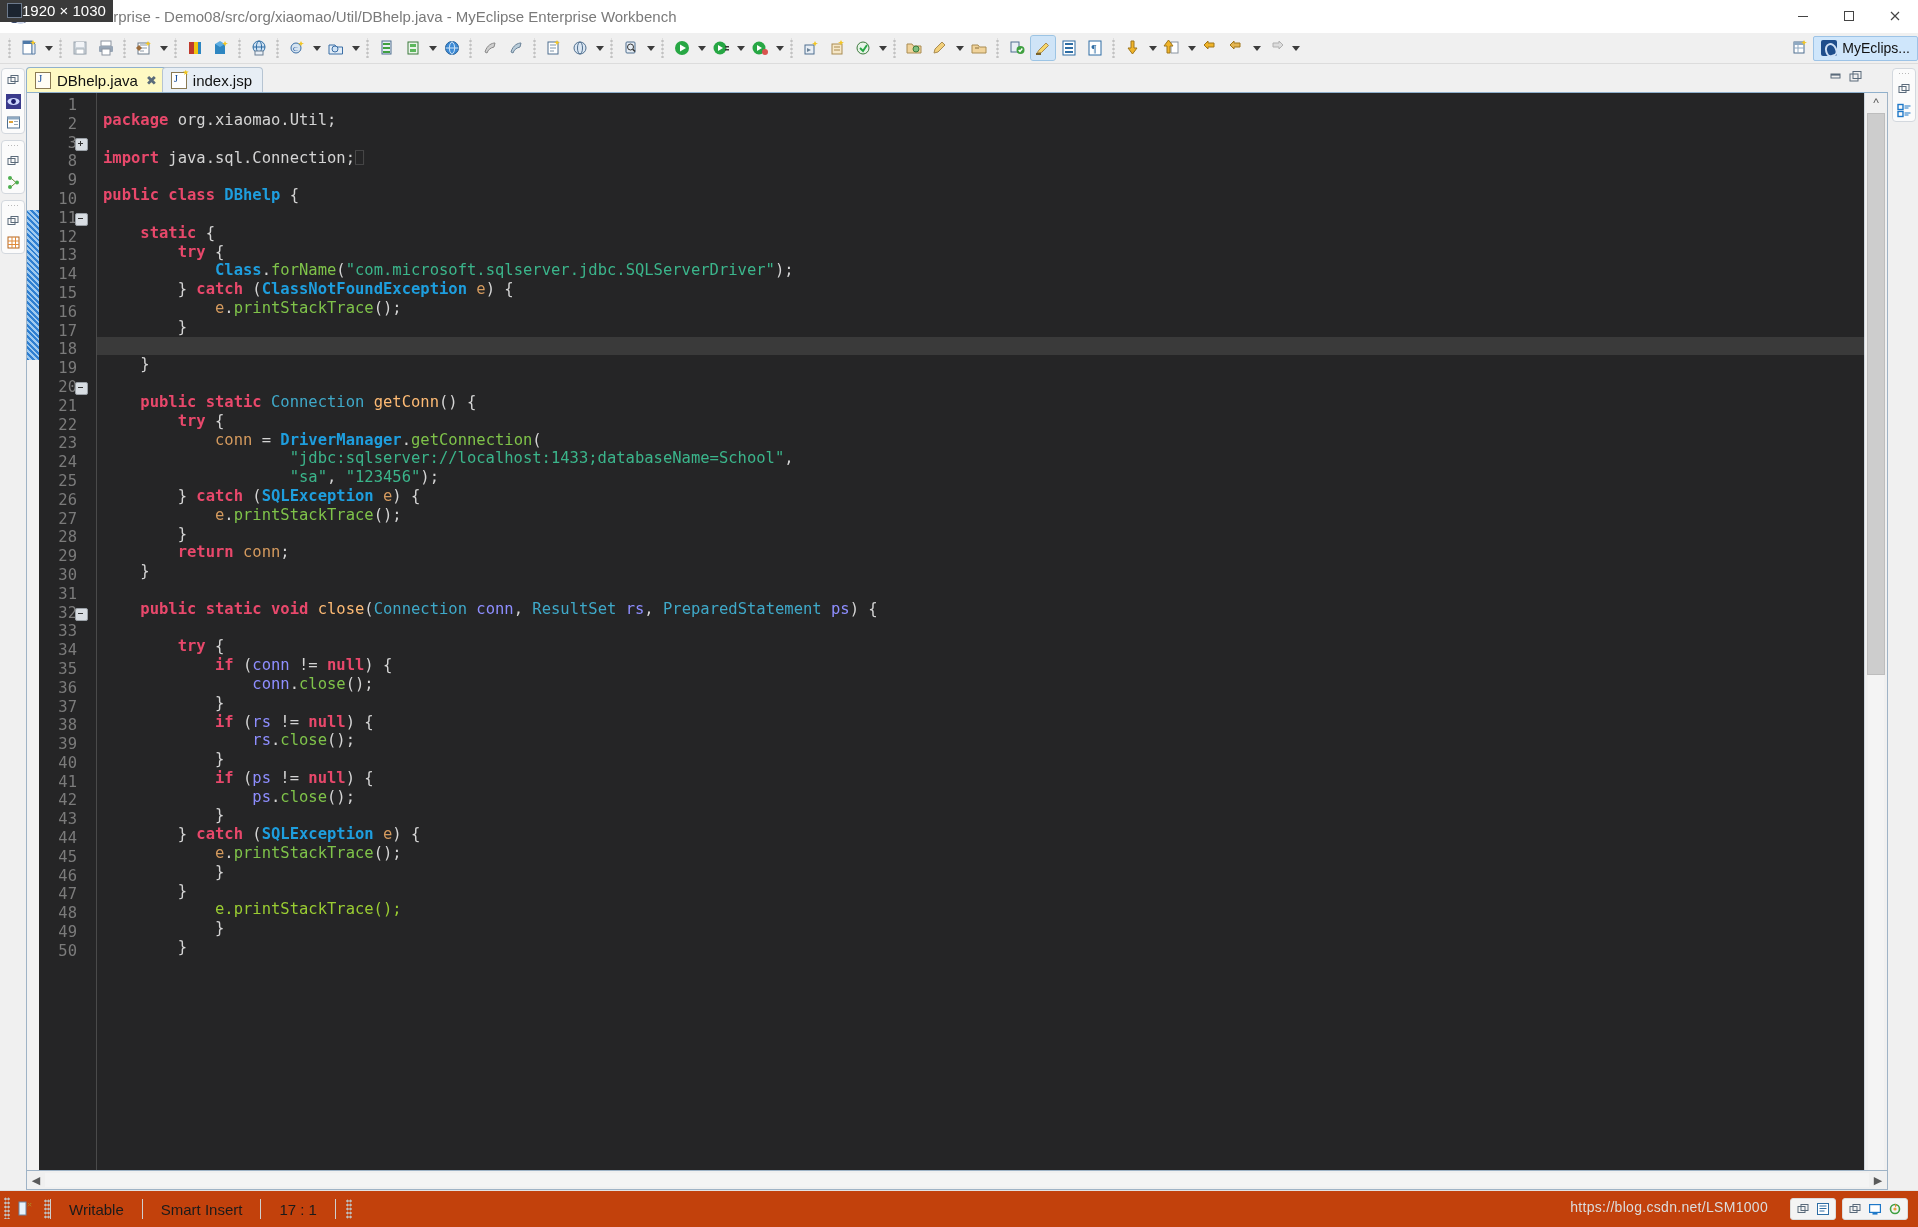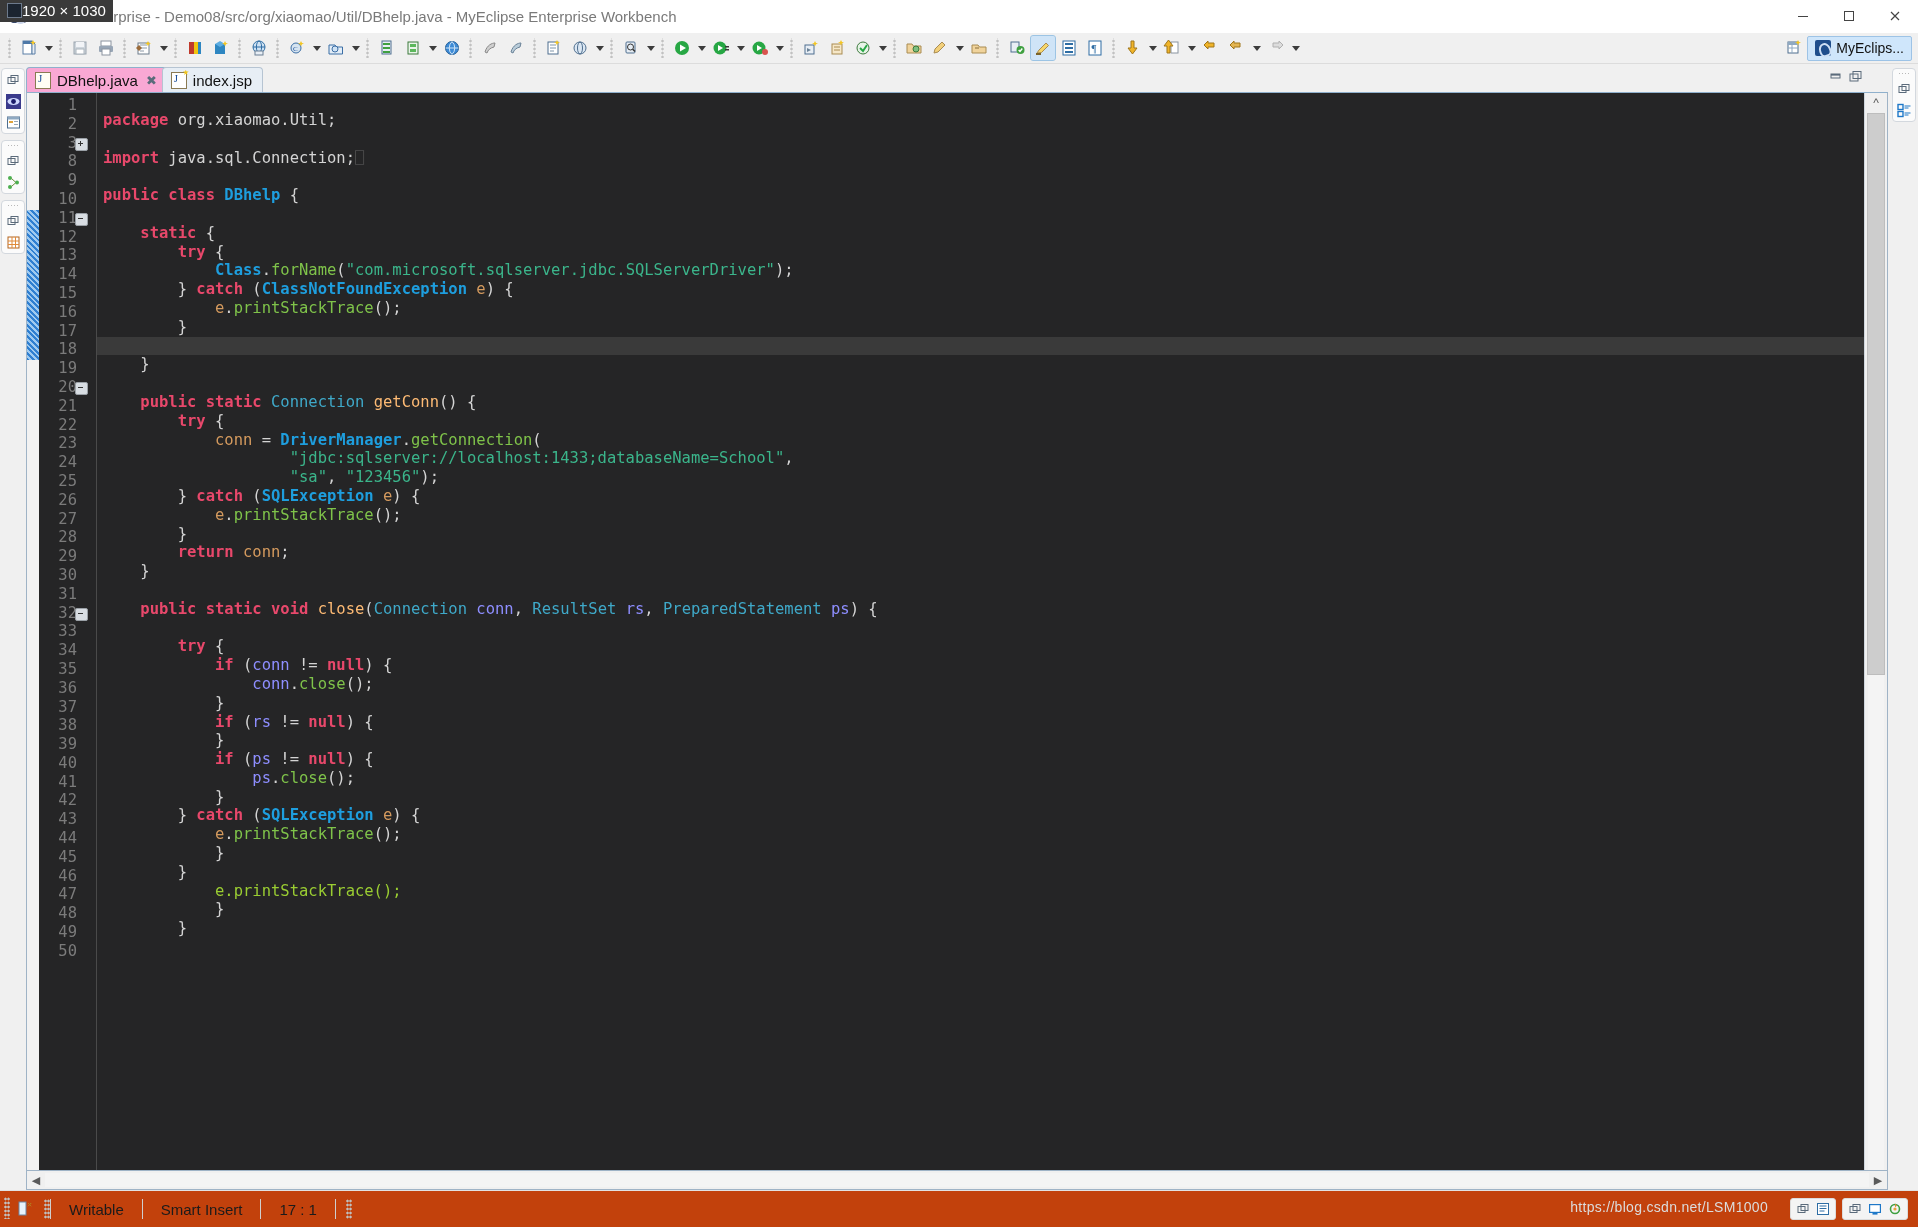--- a/index.html
+++ b/index.html
@@ -41,21 +41,21 @@
     height:30px;flex:0 0 30px;background:#f0f0f0;display:flex;align-items:center;
     border-bottom:1px solid #dcdcdc;padding-left:4px;position:relative;
   }
   .tb-grip{width:8px;height:20px;margin:0 2px;flex:0 0 auto;
     background-image:radial-gradient(#bcbcbc 1px, transparent 1.2px);
     background-size:3px 4px;background-position:2px 1px;background-repeat:repeat-y;opacity:.9;}
   .tb-btn{width:24px;height:24px;margin:0 1px;display:flex;align-items:center;justify-content:center;flex:0 0 auto;border-radius:2px;}
   .tb-btn.sel{background:#cfe4f7;outline:1px solid #9cc4e4;}
   .tb-arrow{width:13px;height:24px;display:flex;align-items:center;justify-content:center;flex:0 0 auto;}
   .tb-arrow i{border-left:4px solid transparent;border-right:4px solid transparent;border-top:5px solid #3c3c3c;display:block;}
-  .tb-right{margin-left:auto;display:flex;align-items:center;padding-right:6px;}
+  .tb-right{margin-left:auto;display:flex;align-items:center;}
   .persp-btn{
     display:flex;align-items:center;gap:5px;height:23px;padding:0 7px;background:#cfe6fb;
     border:1px solid #9dc3e6;border-radius:2px;font-size:14px;color:#111;white-space:nowrap;
   }
   .persp-ico{width:16px;height:16px;background:#1f4e8c;border-radius:2px;display:inline-block;position:relative;}
   .persp-ico:after{content:"";position:absolute;left:4px;top:3px;width:8px;height:10px;border:2px solid #cfe0f5;border-radius:50% 50% 40% 40%;transform:rotate(-20deg);}
 
   
   .bodyrow{flex:1 1 auto;display:flex;min-height:0;background:#f0f0f0;}
 
@@ -67,21 +67,21 @@
 
   
   .editorcol{flex:1 1 auto;display:flex;flex-direction:column;min-width:0;padding:2px 0 0 0;}
 
   
   .tabrow{height:26px;flex:0 0 26px;display:flex;align-items:flex-end;position:relative;}
   .tab{
     height:24px;display:flex;align-items:center;gap:6px;padding:0 10px 0 8px;font-size:15px;color:#111;
     border:1px solid #b6c4d2;border-bottom:none;border-radius:4px 4px 0 0;background:#eef3f8;position:relative;
   }
-  .tab.active{background:#f9a8d4;border-color:#8fb0cc;}
+  .tab.active{background:#fef9c3;border-color:#8fb0cc;}
   .tab.inactive{background:#e7eef5;margin-left:-6px;}
   .tab-close{font-size:13px;color:#5a6b7a;margin-left:2px;}
   .tab-ico{width:14px;height:15px;border:1px solid #8a7a53;background:#fffdf4;position:relative;display:inline-block;}
   .tab-ico:after{content:"J";position:absolute;left:2px;top:-1px;font-size:11px;color:#1b4f9c;font-family:"Liberation Serif",serif;}
   .tab-ico.jsp:after{content:"J";color:#1b4f9c;}
   .tab-ico.jsp{background:#ffffff;}
   .tab-ico .star{position:absolute;right:-3px;top:-3px;width:6px;height:6px;background:#f0c419;clip-path:polygon(50% 0,61% 35%,98% 35%,68% 57%,79% 91%,50% 70%,21% 91%,32% 57%,2% 35%,39% 35%);}
 
   .editor-min{position:absolute;right:26px;top:3px;display:flex;gap:4px;}
   .emin{width:16px;height:16px;display:flex;align-items:center;justify-content:center;}
@@ -668,20 +668,21 @@
               <div class="cline"><span class="pl">        </span><span class="k">return</span><span class="pl"> </span><span class="v">conn</span><span class="pl">;</span></div>
               <div class="cline"><span class="pl">    }</span></div>
               <div class="cline">&nbsp;</div>
               <div class="cline"><span class="pl">    </span><span class="k">public static void </span><span class="mb">close</span><span class="pl">(</span><span class="t">Connection</span><span class="pl"> </span><span class="p">conn</span><span class="pl">, </span><span class="t">ResultSet</span><span class="pl"> </span><span class="p">rs</span><span class="pl">, </span><span class="t">PreparedStatement</span><span class="pl"> </span><span class="p">ps</span><span class="pl">) {</span></div>
               <div class="cline">&nbsp;</div>
               <div class="cline"><span class="pl">        </span><span class="k">try</span><span class="pl"> {</span></div>
               <div class="cline"><span class="pl">            </span><span class="k">if</span><span class="pl"> (</span><span class="p">conn</span><span class="pl"> != </span><span class="k">null</span><span class="pl">) {</span></div>
               <div class="cline"><span class="pl">                </span><span class="p">conn</span><span class="pl">.</span><span class="m">close</span><span class="pl">();</span></div>
               <div class="cline"><span class="pl">            }</span></div>
               <div class="cline"><span class="pl">            </span><span class="k">if</span><span class="pl"> (</span><span class="p">rs</span><span class="pl"> != </span><span class="k">null</span><span class="pl">) {</span></div>
+              <div class="cline"><span class="pl">                </span><span class="p">rs</span><span class="pl">.</span><span class="m">close</span><span class="pl">();</span></div>
               <div class="cline"><span class="pl">            }</span></div>
               <div class="cline"><span class="pl">            </span><span class="k">if</span><span class="pl"> (</span><span class="p">ps</span><span class="pl"> != </span><span class="k">null</span><span class="pl">) {</span></div>
               <div class="cline"><span class="pl">                </span><span class="p">ps</span><span class="pl">.</span><span class="m">close</span><span class="pl">();</span></div>
               <div class="cline"><span class="pl">            }</span></div>
               <div class="cline"><span class="pl">        } </span><span class="k">catch</span><span class="pl"> (</span><span class="tb2">SQLException</span><span class="pl"> </span><span class="v">e</span><span class="pl">) {</span></div>
               <div class="cline"><span class="pl">            </span><span class="v">e</span><span class="pl">.</span><span class="m">printStackTrace</span><span class="pl">();</span></div>
               <div class="cline"><span class="pl">            }</span></div>
               <div class="cline"><span class="pl">        }</span></div>
               <div class="cline"><span class="clip">            e.printStackTrace();</span></div>
               <div class="cline"><span class="pl">            }</span></div>

